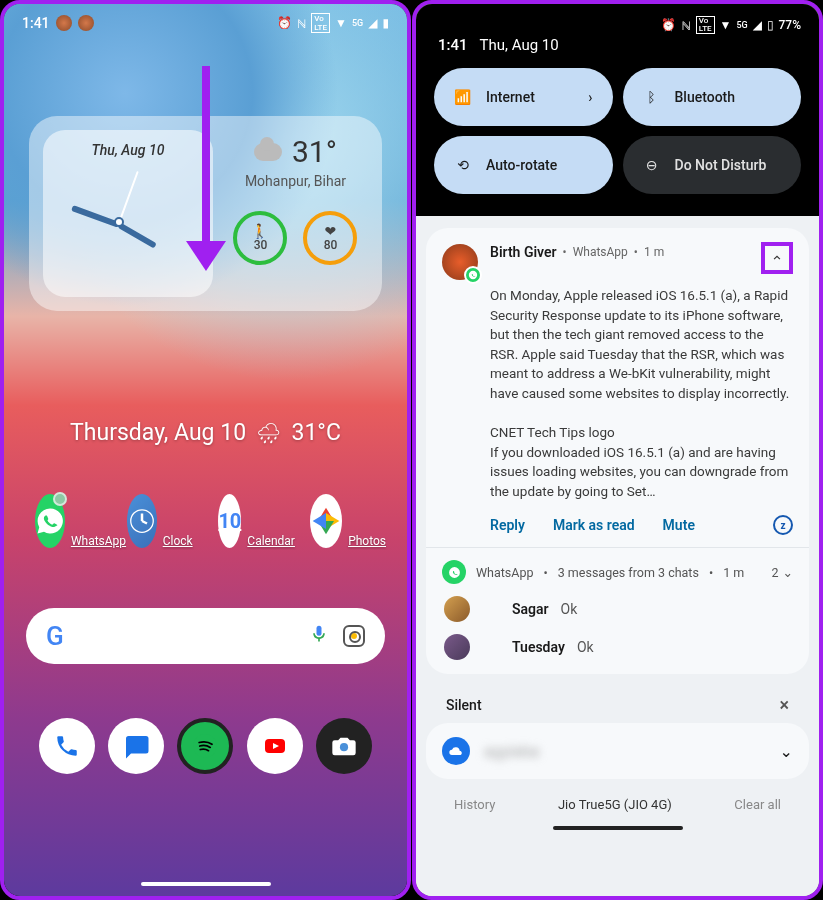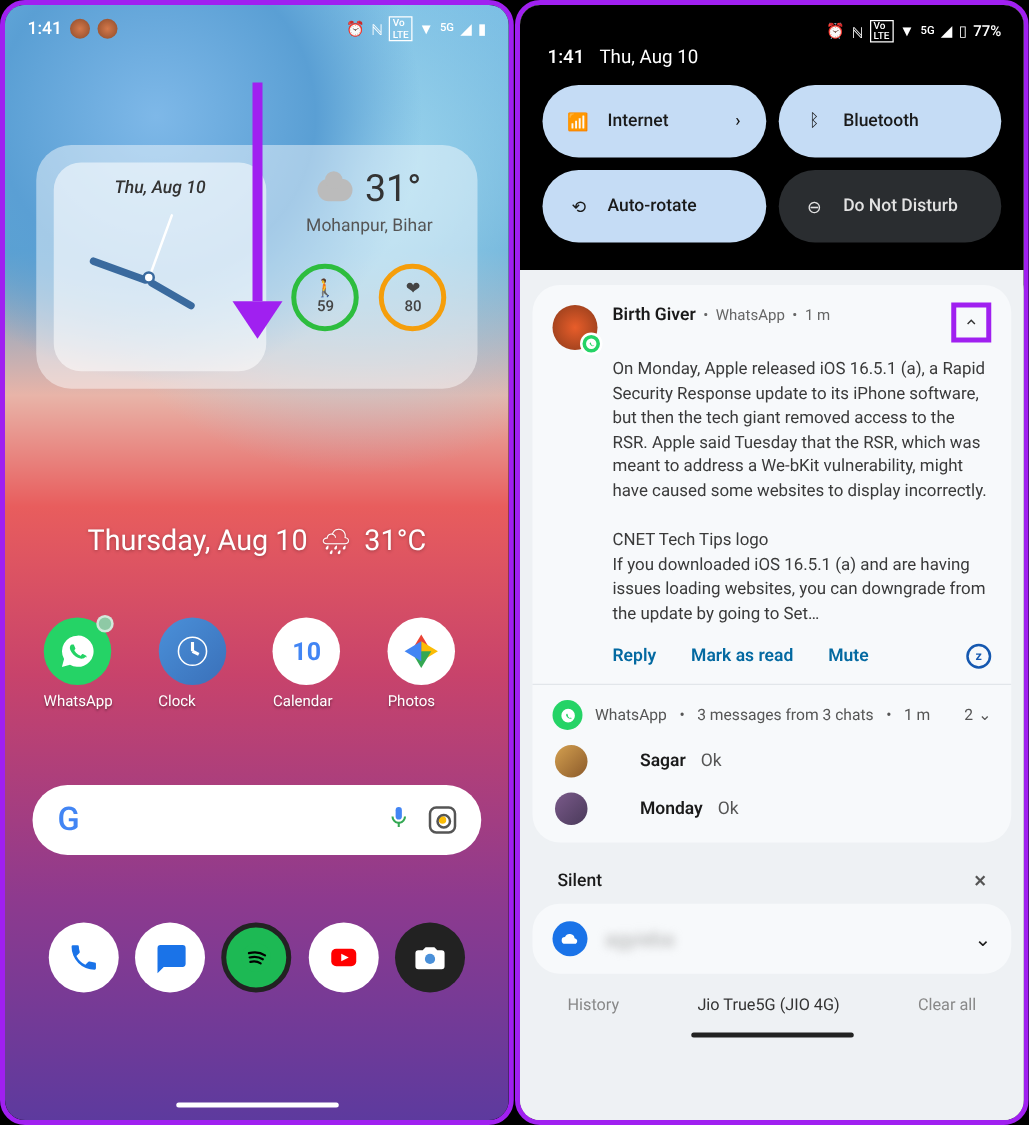--- a/index.html
+++ b/index.html
@@ -100,21 +100,21 @@
   text-shadow: 0 1px 3px rgba(0,0,0,0.3);
   display:flex; align-items:center; justify-content:center; gap:10px;
 }
 .rain-dot { font-size: 20px; }
 
 .app-row {
   display: flex;
   justify-content: space-around;
   padding: 48px 18px 0;
 }
-.app-item { display:flex; flex-direction:column; align-items:flex-start; gap:6px; width: 66px;}
+.app-item { display:flex; align-items:flex-end; gap:6px; width: 66px; text-decoration: underline;}
 .app-icon { width: 54px; height: 54px; border-radius: 50%; background: #fff; display:flex; align-items:center; justify-content:center; font-size: 28px; position:relative;}
 .app-label { font-size: 12px; color:#fff; text-shadow: 0 1px 2px rgba(0,0,0,0.4); }
 .whatsapp-ico { background: #25d366 !important; }
 .whatsapp-ico svg { width:30px; height:30px; fill:#fff;}
 .whatsapp-notif { position:absolute; top:-2px; right:-2px; width:14px; height:14px; background:#8ec9a5; border-radius:50%; border:2px solid rgba(255,255,255,0.6);}
 .wallet-ico { background: linear-gradient(135deg,#f4c430,#e8a020);}
 .clock-ico { background: linear-gradient(135deg,#4a90d9,#3a70b9); color:#fff;}
 .calendar-ico { font-size: 20px; color:#4285f4; font-weight:bold;}
 .photos-ico svg { width:32px; height:32px;}
 
@@ -251,21 +251,21 @@
       </div>
       <div class="weather-side">
         <div class="temp-row">
           <span class="cloud-icon"></span>
           <span class="temp">31°</span>
         </div>
         <div class="location">Mohanpur, Bihar</div>
         <div class="fit-row">
           <div class="fit-circle green">
             <span class="fit-icon">🚶</span>
-            <span class="fit-val">59</span>
+            <span class="fit-val">30</span>
           </div>
           <div class="fit-circle orange">
             <span class="fit-icon">❤</span>
             <span class="fit-val">80</span>
           </div>
         </div>
       </div>
     </div>
 
     <div class="date-weather-line">
@@ -458,21 +458,21 @@
             <span>⌄</span>
           </span>
         </div>
         <div class="convo">
           <span class="av"></span>
           <span class="nm">Sagar</span>
           <span class="prev">Ok</span>
         </div>
         <div class="convo">
           <span class="av" style="background:linear-gradient(135deg,#7a5a8a,#4a3a5a);"></span>
-          <span class="nm">Monday</span>
+          <span class="nm">Tuesday</span>
           <span class="prev">Ok</span>
         </div>
       </div>
 
       <div class="silent-head">
         <span>Silent</span>
         <span class="x">×</span>
       </div>
       <div class="silent-card">
         <span class="cloud-badge">

